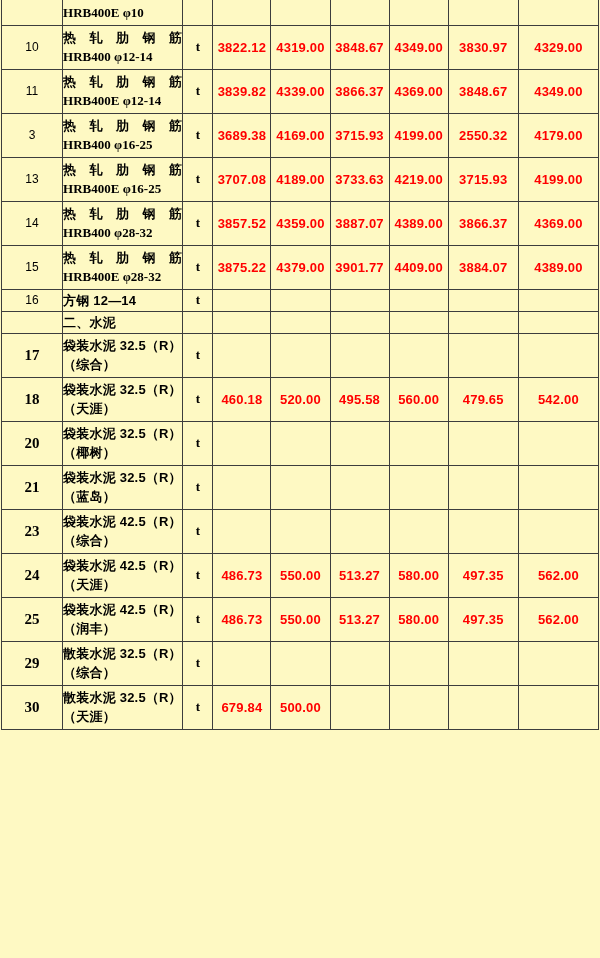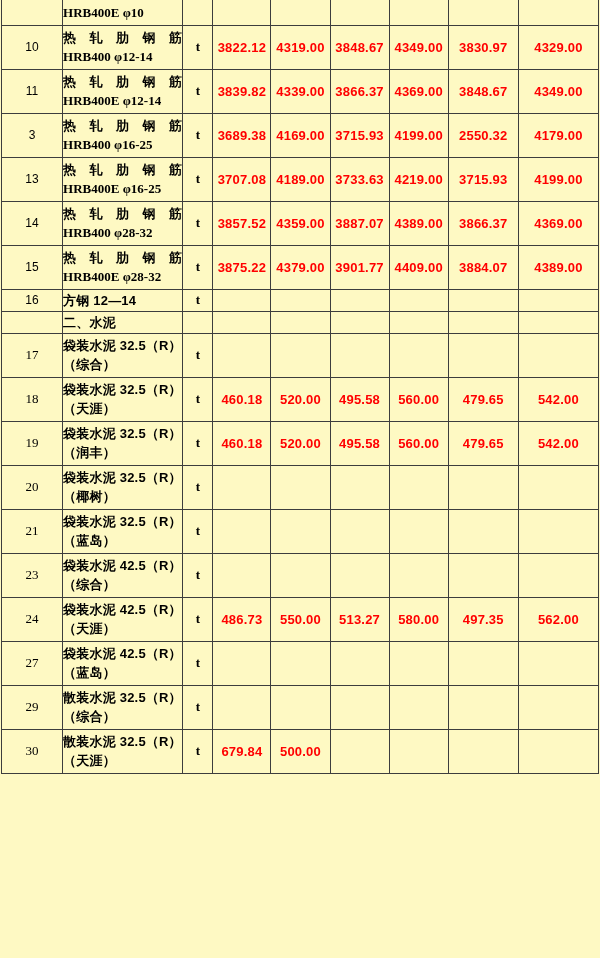--- a/index.html
+++ b/index.html
@@ -35,22 +35,22 @@
   tr.h1 { height: 22px; }
   tr.hp { height: 25px; }
 
   .c-num {
     text-align: center;
     font-weight: normal;
     font-size: 12px;
   }
   tr.cement .c-num {
     font-family: "Liberation Serif", serif;
-    font-weight: normal;
-    font-size: 13px;
+    font-weight: bold;
+    font-size: 15px;
   }
   .c-name {
     padding: 2px 5px 2px 6px;
     font-weight: bold;
     font-size: 13px;
     letter-spacing: 0.2px;
   }
   .c-name .ln { line-height: 19px; white-space: nowrap; }
   .c-name .ln.spread {
     text-align: justify;
@@ -237,34 +237,20 @@
           </td>
           <td class="c-unit">t</td>
           <td class="c-price">460.18</td>
           <td class="c-price">520.00</td>
           <td class="c-price">495.58</td>
           <td class="c-price">560.00</td>
           <td class="c-price">479.65</td>
           <td class="c-price">542.00</td>
         </tr>
         <tr class="h2 cement">
-          <td class="c-num">19</td>
-          <td class="c-name">
-            <div class="ln">袋装水泥 32.5（R）</div>
-            <div class="ln">（润丰）</div>
-          </td>
-          <td class="c-unit">t</td>
-          <td class="c-price">460.18</td>
-          <td class="c-price">520.00</td>
-          <td class="c-price">495.58</td>
-          <td class="c-price">560.00</td>
-          <td class="c-price">479.65</td>
-          <td class="c-price">542.00</td>
-        </tr>
-        <tr class="h2 cement">
           <td class="c-num">20</td>
           <td class="c-name">
             <div class="ln">袋装水泥 32.5（R）</div>
             <div class="ln">（椰树）</div>
           </td>
           <td class="c-unit">t</td>
           <td class="c-price"></td>
           <td class="c-price"></td>
           <td class="c-price"></td>
           <td class="c-price"></td>
@@ -307,32 +293,32 @@
           </td>
           <td class="c-unit">t</td>
           <td class="c-price">486.73</td>
           <td class="c-price">550.00</td>
           <td class="c-price">513.27</td>
           <td class="c-price">580.00</td>
           <td class="c-price">497.35</td>
           <td class="c-price">562.00</td>
         </tr>
         <tr class="h2 cement">
-          <td class="c-num">27</td>
+          <td class="c-num">25</td>
           <td class="c-name">
             <div class="ln">袋装水泥 42.5（R）</div>
-            <div class="ln">（蓝岛）</div>
-          </td>
-          <td class="c-unit">t</td>
-          <td class="c-price"></td>
-          <td class="c-price"></td>
-          <td class="c-price"></td>
-          <td class="c-price"></td>
-          <td class="c-price"></td>
-          <td class="c-price"></td>
+            <div class="ln">（润丰）</div>
+          </td>
+          <td class="c-unit">t</td>
+          <td class="c-price">486.73</td>
+          <td class="c-price">550.00</td>
+          <td class="c-price">513.27</td>
+          <td class="c-price">580.00</td>
+          <td class="c-price">497.35</td>
+          <td class="c-price">562.00</td>
         </tr>
         <tr class="h2 cement">
           <td class="c-num">29</td>
           <td class="c-name">
             <div class="ln">散装水泥 32.5（R）</div>
             <div class="ln">（综合）</div>
           </td>
           <td class="c-unit">t</td>
           <td class="c-price"></td>
           <td class="c-price"></td>

